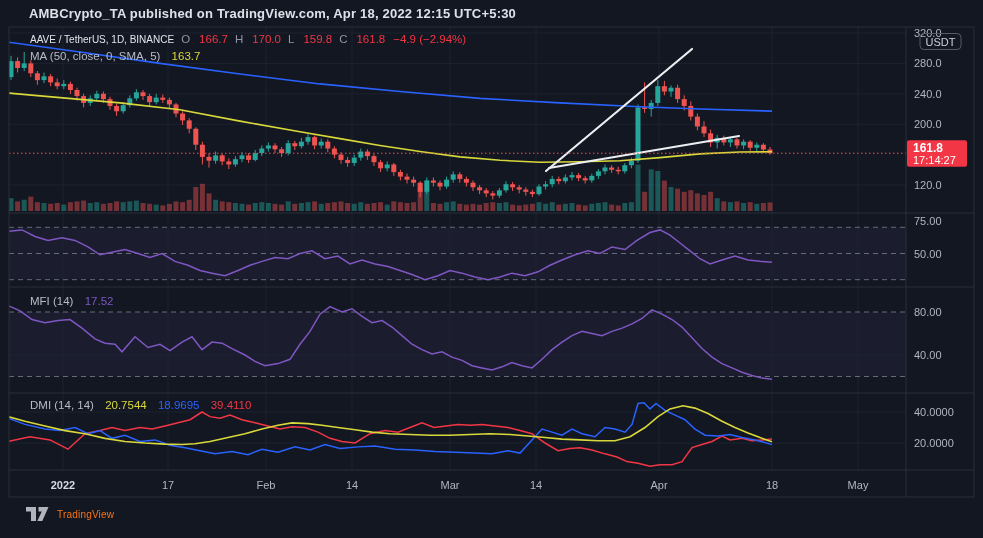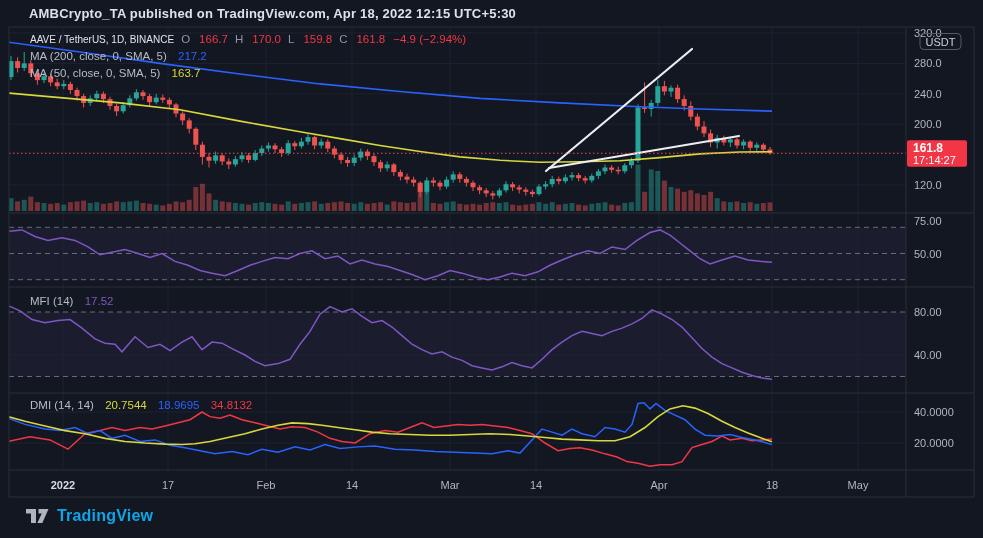--- a/index.html
+++ b/index.html
@@ -13,21 +13,21 @@
   .kv .k{color:#9096a3;margin-left:7px}
   .kv .v{margin-left:9px}
   .c-red{color:var(--red)} .c-blue{color:var(--blue)} .c-yellow{color:var(--yellow)}
   .c-purple{color:var(--purple)}
   .gap{margin-left:8px}
   .main-legend{top:31px}
   .rsi-legend{top:215px}
   .mfi-legend{top:295px}
   .dmi-legend{top:399px}
   .footer{position:absolute;left:26px;top:507px;display:flex;align-items:center;gap:8px;z-index:3}
-  .footer .logo-text{color:#0ea5e9;font-size:16px;font-weight:700;letter-spacing:.2px}
+  .footer .logo-text{color:#f97316;font-size:10px;font-weight:400;letter-spacing:.2px}
   .footer svg path{fill:#b0b4bd}
 </style>
 </head>
 <body>
 
 <div class="shot">
   <div class="watermark">AMBCrypto_TA published on TradingView.com, Apr 18, 2022 12:15 UTC+5:30</div>
 
   <svg id="chart" width="983" height="538" viewBox="0 0 983 538">
       <defs>
@@ -458,40 +458,36 @@
         <text x="772" y="489" fill="#b2b5be" font-size="11" text-anchor="middle" font-weight="400">18</text>
         <text x="858" y="489" fill="#b2b5be" font-size="11" text-anchor="middle" font-weight="400">May</text>
       </g>
     </svg>
 
   <div class="legend main-legend">
     <div class="row">
       <span class="sym">AAVE / TetherUS, 1D, BINANCE</span><span class="kv"><span class="k">O</span><span class="v c-red">166.7</span></span><span class="kv"><span class="k">H</span><span class="v c-red">170.0</span></span><span class="kv"><span class="k">L</span><span class="v c-red">159.8</span></span><span class="kv"><span class="k">C</span><span class="v c-red">161.8</span></span><span class="c-red gap">−4.9 (−2.94%)</span>
     </div>
     <div class="row">
-      <span>MA (200, close, 0, SMA, 5)</span>
-      <span class="c-blue gap">217.2</span>
-    </div>
-    <div class="row">
       <span>MA (50, close, 0, SMA, 5)</span>
       <span class="c-yellow gap">163.7</span>
     </div>
   </div>
 
 
   <div class="legend mfi-legend">
     <span>MFI (14)</span>
     <span class="c-purple gap">17.52</span>
   </div>
 
   <div class="legend dmi-legend">
     <span>DMI (14, 14)</span>
     <span class="c-yellow gap" style="font-weight:400">20.7544</span>
     <span class="c-blue gap">18.9695</span>
-    <span class="c-red gap">34.8132</span>
+    <span class="c-red gap">39.4110</span>
   </div>
 
   <div class="footer">
     <svg width="23" height="14" viewBox="0 0 23 14">
       <path d="M0 0 H10 V14 H5 V4.5 H0 Z"></path>
       <path d="M12.5 0 H22.5 L16.3 14 H11.3 L15.8 4.5 H12.5 Z"></path>
     </svg>
     <span class="logo-text">TradingView</span>
   </div>
 </div>

